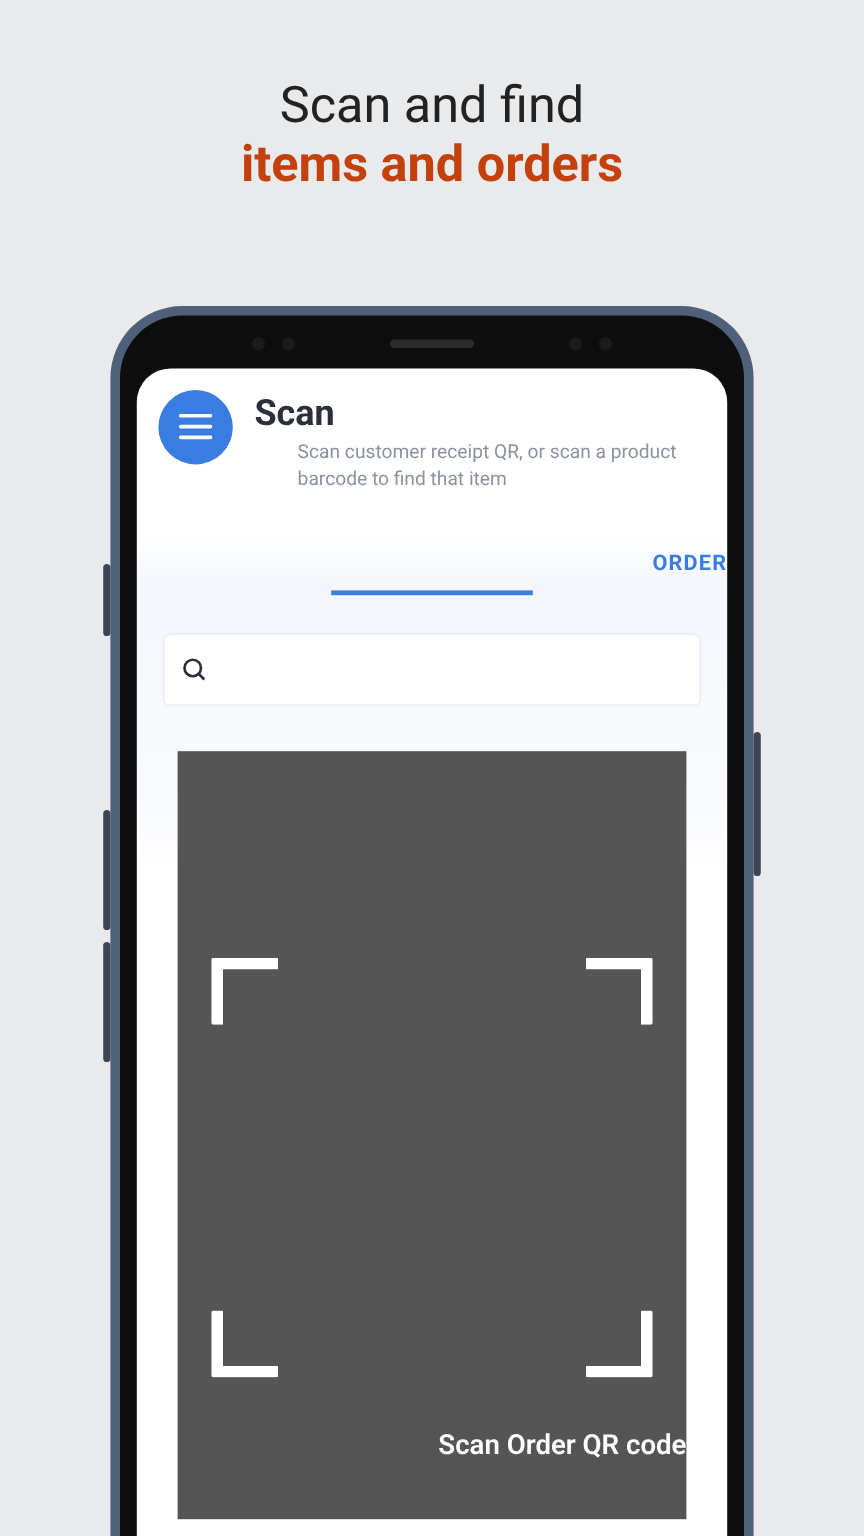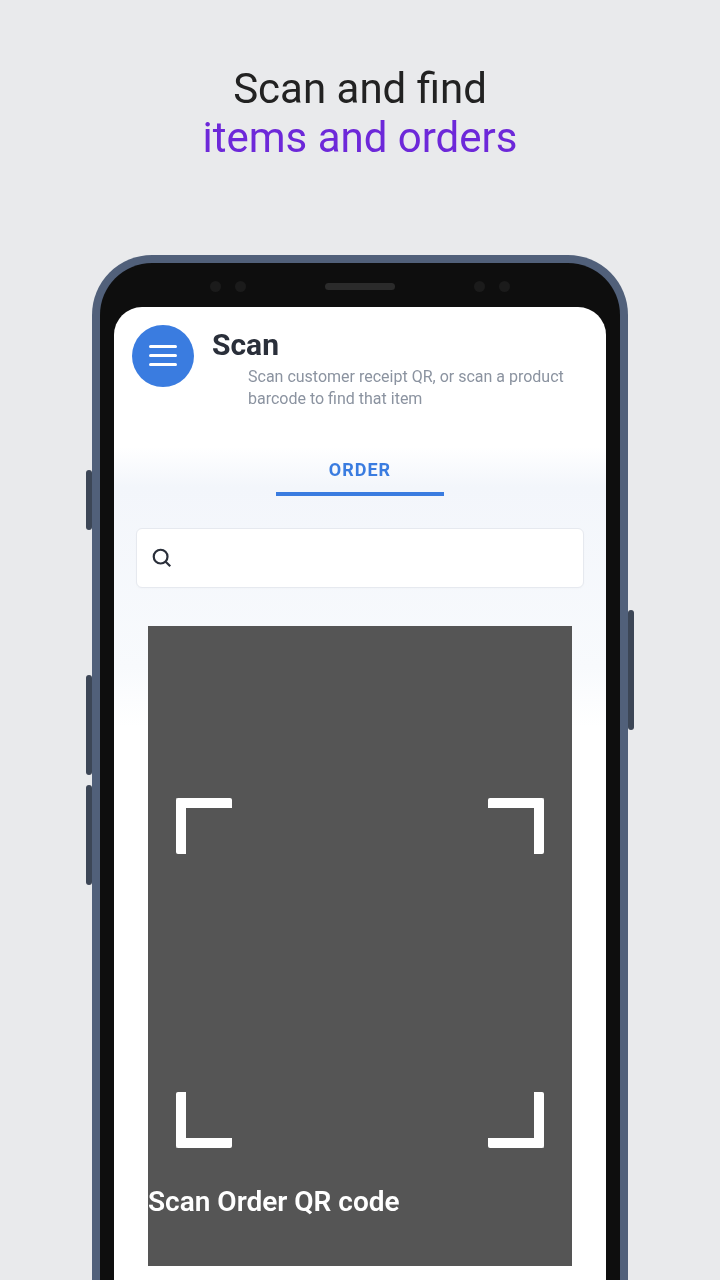--- a/index.html
+++ b/index.html
@@ -18,22 +18,22 @@
     text-align: center;
   }
   .headline .line1 {
     font-size: 42px;
     font-weight: 400;
     color: #222;
     line-height: 1.15;
   }
   .headline .line2 {
     font-size: 42px;
-    font-weight: 400;
-    color: #6d28d9;
+    font-weight: 700;
+    color: #c2410c;
     line-height: 1.2;
   }
 
   
   .phone {
     position: absolute;
     left: 50%;
     top: 255px;
     transform: translateX(-50%);
     width: 536px;
@@ -120,21 +120,21 @@
   .tab {
     flex: 1;
     text-align: center;
     font-size: 18px;
     font-weight: 700;
     letter-spacing: 1px;
     padding: 14px 0 14px 0;
     color: #7b8494;
     position: relative;
   }
-  .tab.active { color: #3a7ce0; }
+  .tab.active { color: #3a7ce0; text-align: right; }
   .tab.active::after {
     content: "";
     position: absolute;
     left: 50%; transform: translateX(-50%);
     bottom: -2px;
     width: 168px; height: 4px; background: #3a7ce0;
   }
 
   
   .search-wrap {
@@ -170,23 +170,23 @@
     border: 10px solid #fff;
     border-radius: 2px;
   }
   .corner.tl { top: 172px; left: 28px; border-right: none; border-bottom: none; }
   .corner.tr { top: 172px; right: 28px; border-left: none; border-bottom: none; }
   .corner.bl { bottom: 118px; left: 28px; border-right: none; border-top: none; }
   .corner.br { bottom: 118px; right: 28px; border-left: none; border-top: none; }
   .camera-label {
     position: absolute;
     left: 0; right: 0; bottom: 48px;
-    text-align: left;
+    text-align: right;
     color: #fff;
-    font-size: 28px;
+    font-size: 23px;
     font-weight: 600;
   }
 </style>
 </head>
 <body>
 
 <div class="headline">
   <div class="line1">Scan and find</div>
   <div class="line2">items and orders</div>
 </div>

